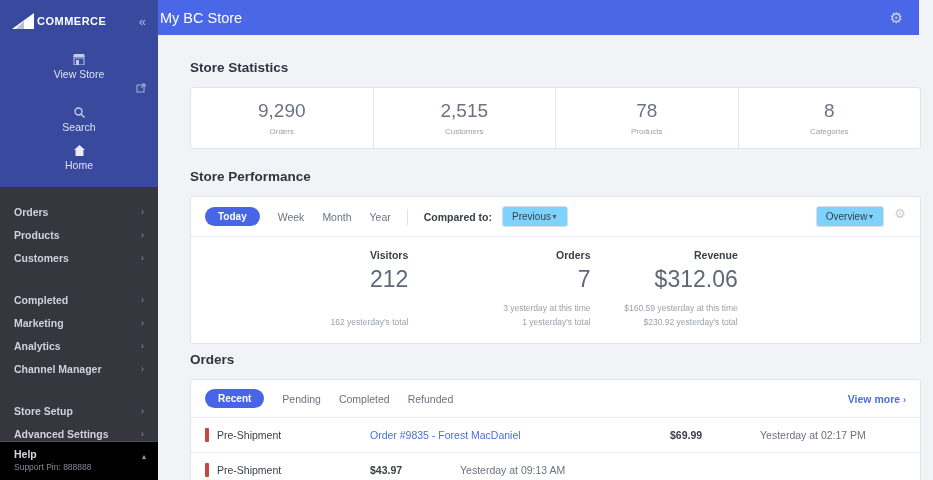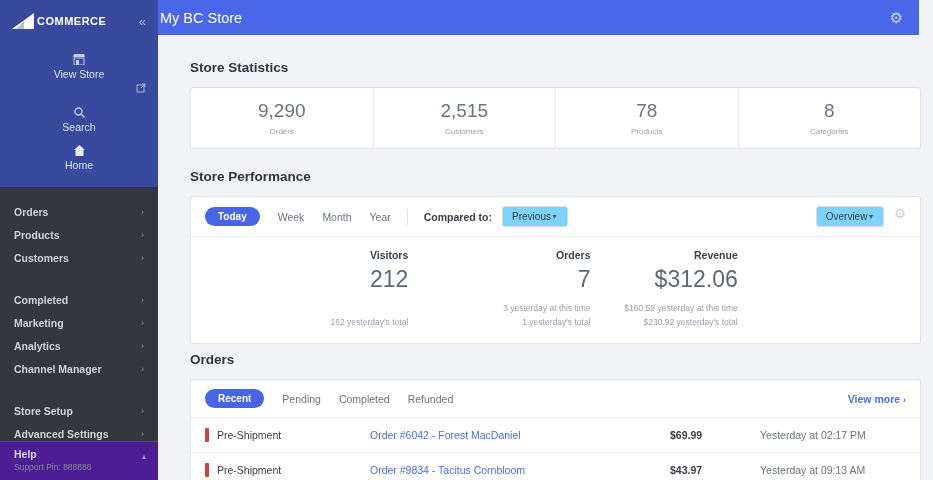--- a/index.html
+++ b/index.html
@@ -19,21 +19,21 @@
   .nav-top-item { display:flex; align-items:center; gap:3px; padding:6px 12px;
     font-size:10.5px; color:#dde2f2; cursor:pointer;flex-direction:column; }
   .nav-top-item .ic { width:13px; display:flex; justify-content:center; color:#c3cbe9; }
   .nav-top-item .ext { margin-left:auto; color:#aab5de; }
   .nav-dark { padding:8px 0 0 0; }
   .nav-group { padding:5px 0; }
   .nav-group + .nav-group { margin-top:9px; }
   .nav-item { display:flex; align-items:center; padding:5.5px 14px;
     font-size:10.5px; color:#cfd2da; cursor:pointer; font-weight:bold; }
   .nav-item .chev { margin-left:auto; color:#7a7e8a; font-size:9px; }
-  .help-bar { position:absolute; left:0; bottom:0; width:158px; background:#4c1d95;
+  .help-bar { position:absolute; left:0; bottom:0; width:158px; background:#000000;
     border-top:1px solid #4a4c57; padding:6px 14px 8px 14px; cursor:pointer; }
   .help-label { font-size:10.5px; color:#d6d9e0; font-weight:bold; }
   .help-pin { font-size:8.5px; color:#84889561; color:#848895; margin-top:2px; }
   .help-caret { position:absolute; right:12px; top:10px; color:#9a9eab; font-size:8px; }
 
   
   .topbar { position:absolute; left:144px; top:0; width:775px; height:35px;
     background:#4a67e8; display:flex; align-items:center; padding:0 16px; }
   .topbar-title { color:#fff; font-size:14.5px; }
   .topbar-gear { margin-left:auto; color:#c9d4f7; font-size:15px; cursor:pointer; }
@@ -300,30 +300,29 @@
           <span class="chev">›</span>
         </span>
       </span>
     </div>
 
     <div class="order-row">
       <span class="o-status">
         <span class="status-bar status-red"></span>
         <span>Pre-Shipment</span>
       </span>
-      <span class="o-link">Order #6042 - Forest MacDaniel</span>
+      <span class="o-link">Order #9835 - Forest MacDaniel</span>
       <span class="o-price">$69.99</span>
       <span class="o-time">Yesterday at 02:17 PM</span>
     </div>
 
     <div class="order-row">
       <span class="o-status">
         <span class="status-bar status-red"></span>
         <span>Pre-Shipment</span>
       </span>
-      <span class="o-link">Order #9834 - Tacitus Cornbloom</span>
       <span class="o-price">$43.97</span>
       <span class="o-time">Yesterday at 09:13 AM</span>
     </div>
 
   </div>
 
 </div>
 
 </body></html>

